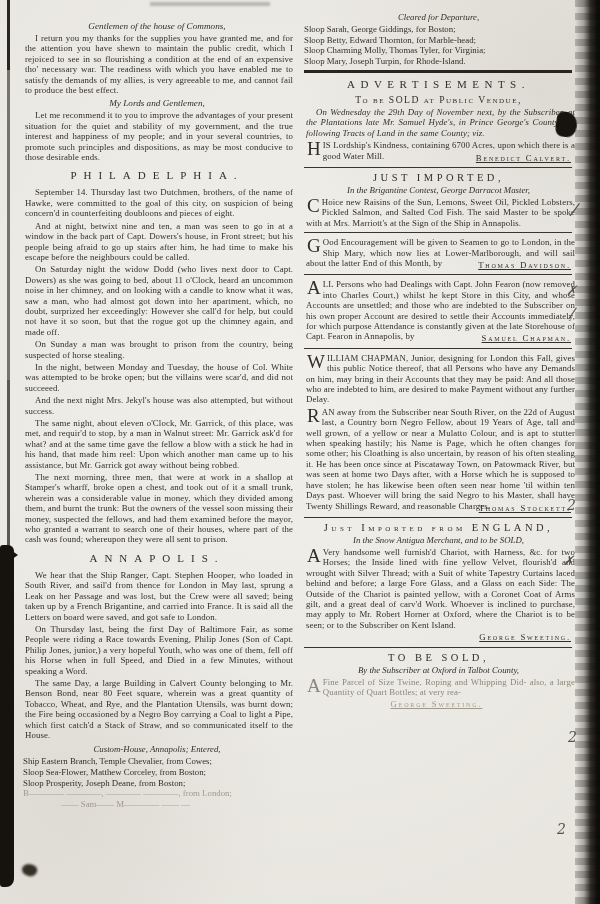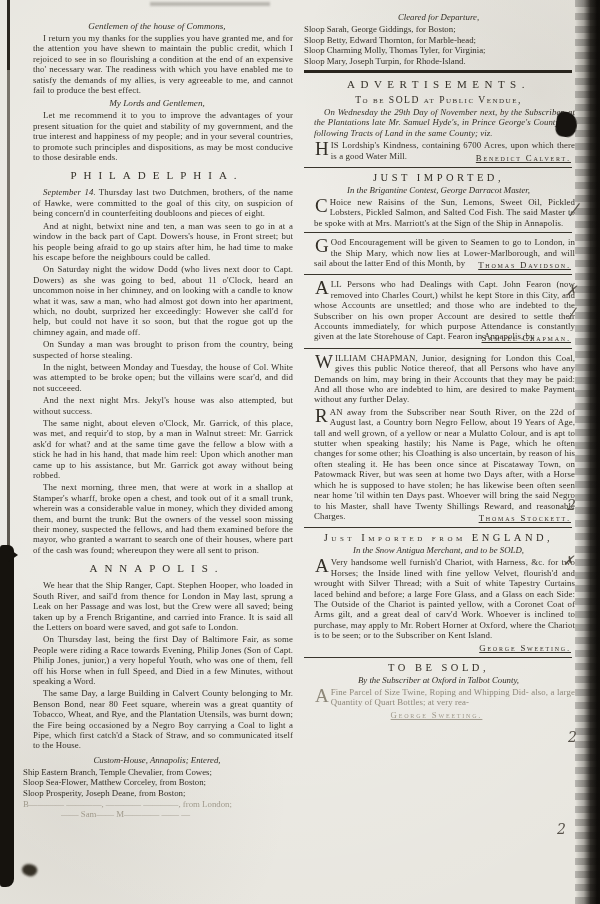--- a/index.html
+++ b/index.html
@@ -11,28 +11,28 @@
       radial-gradient(50% 35% at 90% 10%, rgba(110,100,85,0.12), rgba(110,100,85,0) 80%),
       #e8e6df;
     font-family:"Liberation Serif", serif;
     color:#332f27;
   }
   .col{position:absolute;}
   .col.left{left:21px;top:18px;width:272px;}
   .col.right{left:302px;top:12px;width:273px;}
 
   .para{
-    margin:0 0 2px 12px;font-size:8.8px;line-height:10.4px;
+    margin:0 0 2px 4px;font-size:8.8px;line-height:10.4px;
     text-align:justify;text-indent:10px;
     letter-spacing:0.1px;
   }
   .dc-para{text-indent:0;}
   .dc{float:left;font-size:19px;line-height:16px;padding:1px 2px 0 1px;}
   .ital{font-style:italic;}
-  .lead{font-style:italic;margin-right:3px;}
+  .lead{margin-right:3px;}
   .addr-head{font-style:italic;text-align:center;font-size:9.2px;line-height:12px;margin:2px 0 1px;}
   .city-head{font-weight:400;text-align:center;font-size:11px;letter-spacing:7px;margin:7px 0 5px;line-height:13px;}
   .adv-head{font-weight:400;text-align:center;font-size:11px;letter-spacing:5.5px;margin:5px 0 3px;line-height:13px;}
   .sec-head{font-weight:400;text-align:center;font-variant:small-caps;font-size:10.5px;letter-spacing:3.5px;margin:3px 0 1px;line-height:12px;}
   .ital-center{font-style:italic;text-align:center;font-size:8.8px;line-height:11px;margin:0 0 1px;}
   .vendue-line{text-align:center;font-variant:small-caps;font-size:9.6px;letter-spacing:1.5px;line-height:11.5px;margin:1px 0;}
   .entry{font-size:8.8px;line-height:10.6px;text-align:left;padding-left:2px;}
   .sig{text-align:right;font-variant:small-caps;letter-spacing:1.8px;font-size:8.8px;line-height:10.4px;padding-right:4px;text-decoration:underline;}
   .sig.inline{margin-top:-10.4px;}
   .rule{border-top:1.4px solid #39352c;margin:4px 3px 4px 2px;}
@@ -127,21 +127,21 @@
     <p class="para dc-para"><span class="dc">G</span><span>Ood Encouragement will be given to Seamen to go to London, in the Ship Mary, which now lies at Lower-Marlborough, and will sail about the latter End of this Month, by</span></p>
     <div class="sig inline">Thomas Davidson.</div>
 
     <div class="rule"></div>
 
     <p class="para dc-para"><span class="dc">A</span><span>LL Persons who had Dealings with Capt. John Fearon (now removed into Charles Court,) whilst he kept Store in this City, and whose Accounts are unsettled; and those who are indebted to the Subscriber on his own proper Account are desired to settle their Accounts immediately, for which purpose Attendance is constantly given at the late Storehouse of Capt. Fearon in Annapolis, by</span></p>
     <div class="sig inline">Samuel Chapman.</div>
 
     <div class="rule"></div>
 
-    <p class="para dc-para"><span class="dc">W</span><span>ILLIAM CHAPMAN, Junior, designing for London this Coal, gives this public Notice thereof, that all Persons who have any Demands on him, may bring in their Accounts that they may be paid:  And all those who are indebted to him, are desired to make Payment without any further Delay.</span></p>
+    <p class="para dc-para"><span class="dc">W</span><span>ILLIAM CHAPMAN, Junior, designing for London this Fall, gives this public Notice thereof, that all Persons who have any Demands on him, may bring in their Accounts that they may be paid:  And all those who are indebted to him, are desired to make Payment without any further Delay.</span></p>
 
     <p class="para dc-para"><span class="dc">R</span><span>AN away from the Subscriber near South River, on the 22d of August last, a Country born Negro Fellow, about 19 Years of Age, tall and well grown, of a yellow or near a Mulatto Colour, and is apt to stutter when speaking hastily; his Name is Page, which he often changes for some other; his Cloathing is also uncertain, by reason of his often stealing it.  He has been once since at Piscataway Town, on Patowmack River, but was seen at home two Days after, with a Horse which he is supposed to have stolen; he has likewise been often seen near home 'til within ten Days past.  Whoever will bring the said Negro to his Master, shall have Twenty Shillings Reward, and reasonable Charges.</span></p>
     <div class="sig inline">Thomas Stockett.</div>
 
     <div class="rule"></div>
 
     <h3 class="sec-head">Just Imported from ENGLAND,</h3>
     <div class="ital-center">In the Snow Antigua Merchant, and to be SOLD,</div>
     <p class="para dc-para"><span class="dc">A</span><span>Very handsome well furnish'd Chariot, with Harness, &amp;c. for two Horses; the Inside lined with fine yellow Velvet, flourish'd and wrought with Silver Thread; with a Suit of white Tapestry Curtains laced behind and before; a large Fore Glass, and a Glass on each Side:  The Outside of the Chariot is painted yellow, with a Coronet Coat of Arms gilt, and a great deal of carv'd Work.  Whoever is inclined to purchase, may apply to Mr. Robert Horner at Oxford, where the Chariot is to be seen; or to the Subscriber on Kent Island.</span></p>
     <div class="sig">George Sweeting.</div>

